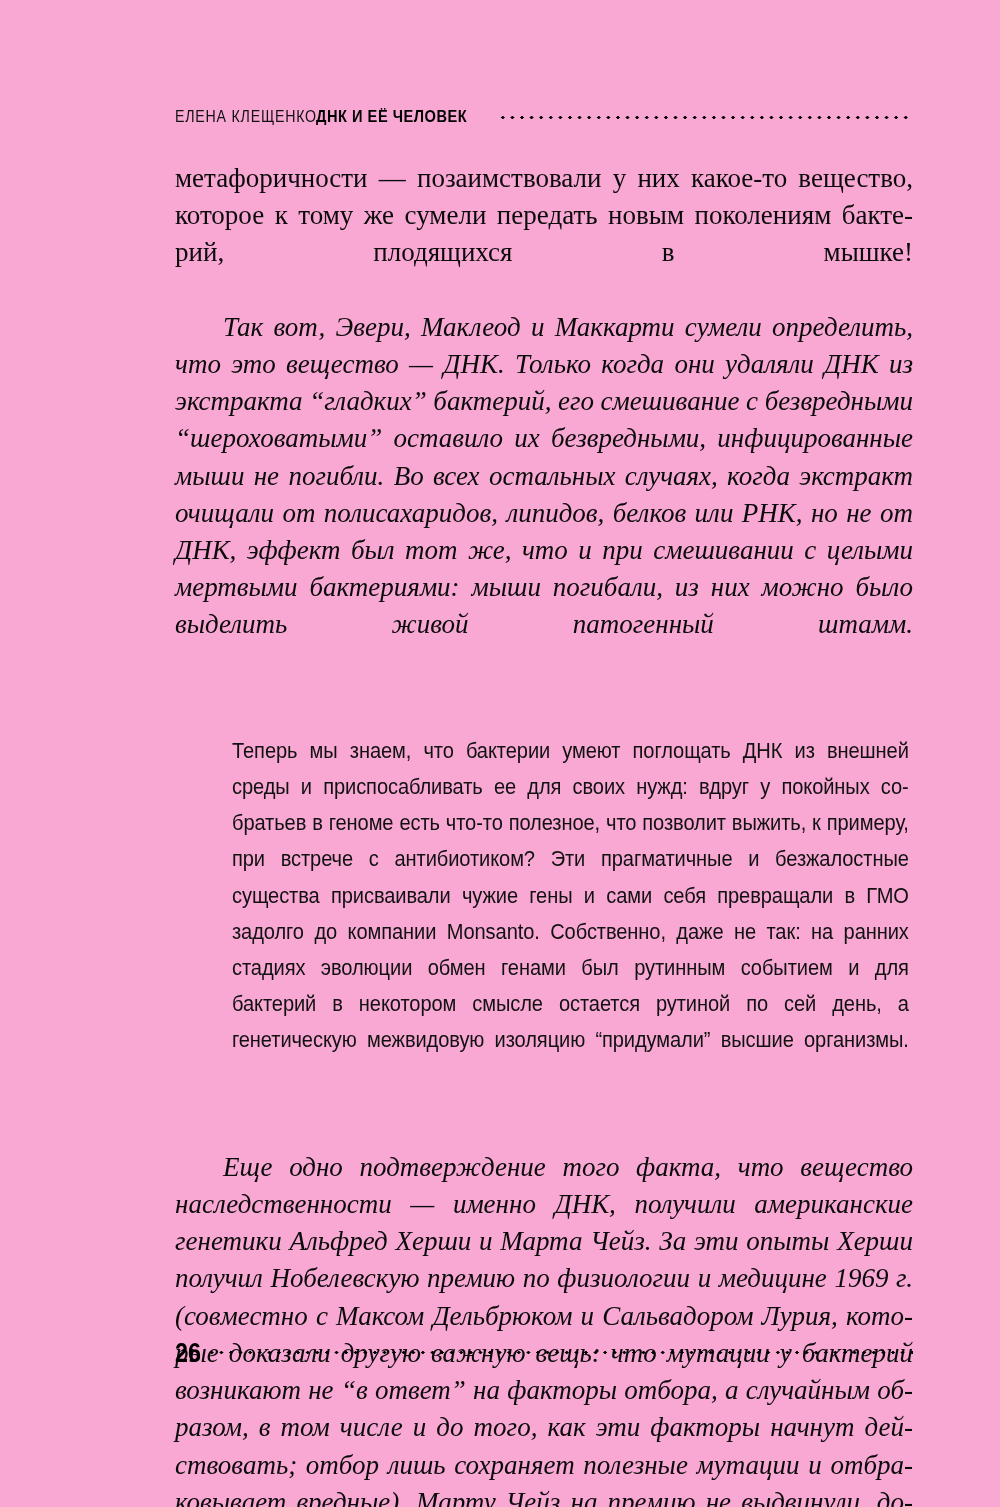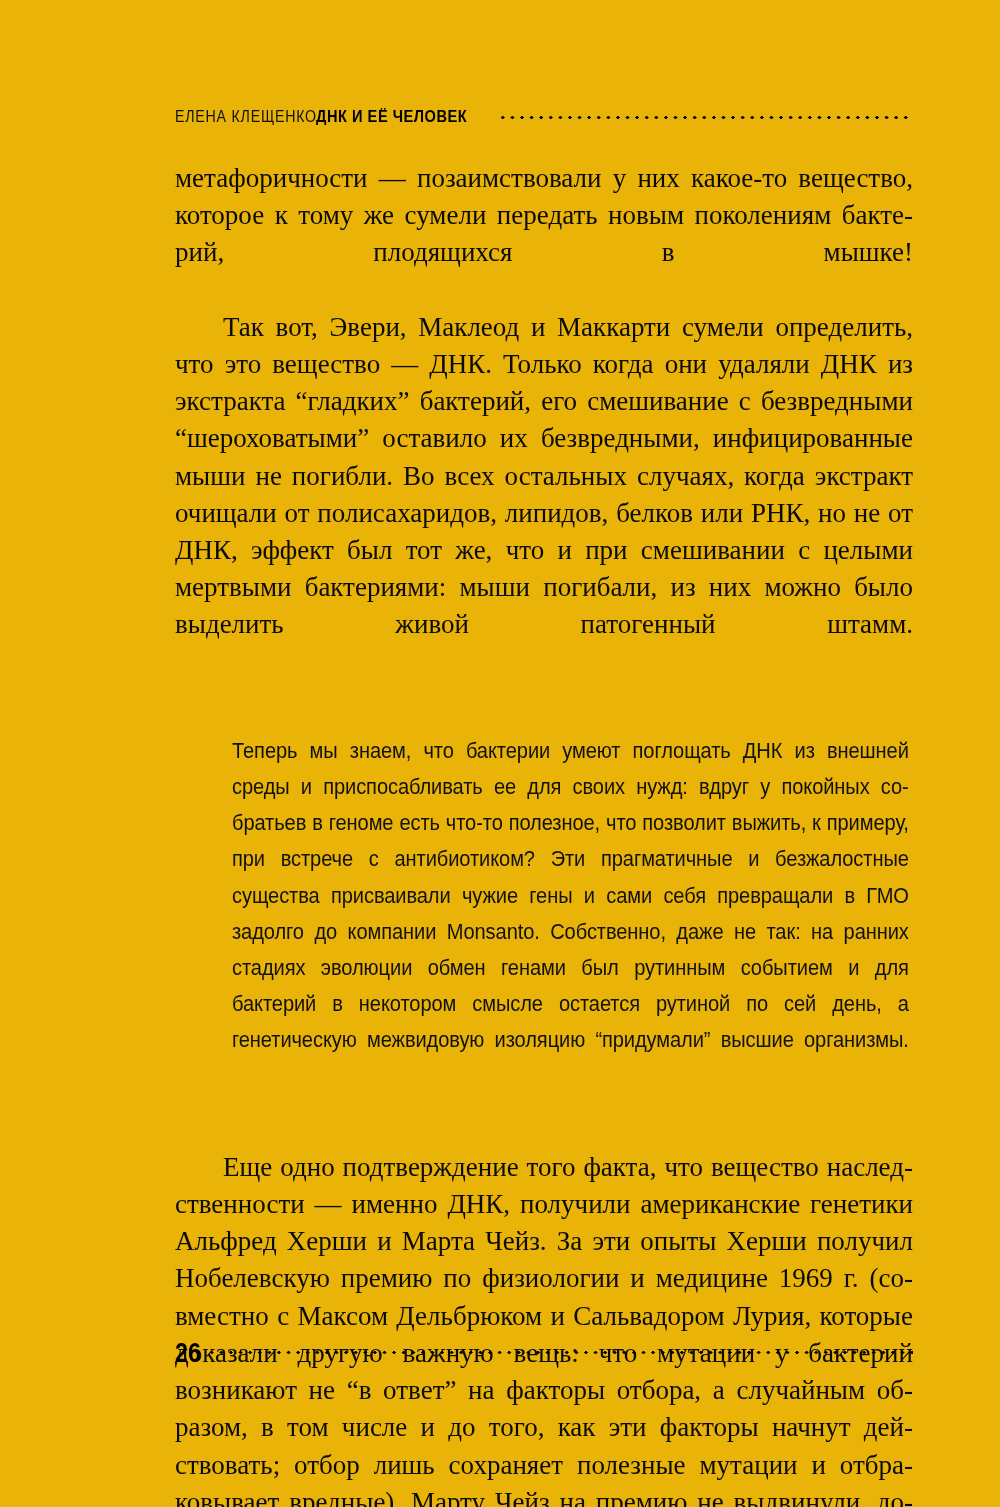--- a/index.html
+++ b/index.html
@@ -6,21 +6,21 @@
   html, body {
     margin: 0;
     padding: 0;
     background: #ffffff;
   }
 
   .page {
     position: relative;
     width: 1000px;
     height: 1507px;
-    background: #eab308;
+    background: #f9a8d4;
     overflow: hidden;
     box-sizing: border-box;
   }
 
   
   .running-head {
     position: absolute;
     left: 175px;
     top: 106px;
     width: 738px;
@@ -92,20 +92,21 @@
     text-align: justify;
     text-justify: inter-word;
     hyphens: manual;
     -webkit-hyphens: manual;
     text-indent: 0;
     word-spacing: -0.2px;
   }
 
   p.body-par.indented {
     text-indent: 48px;
+    font-style: italic;
   }
 
   
   p.body-par::after {
     content: "";
     display: inline-block;
     width: 100%;
   }
 
   

